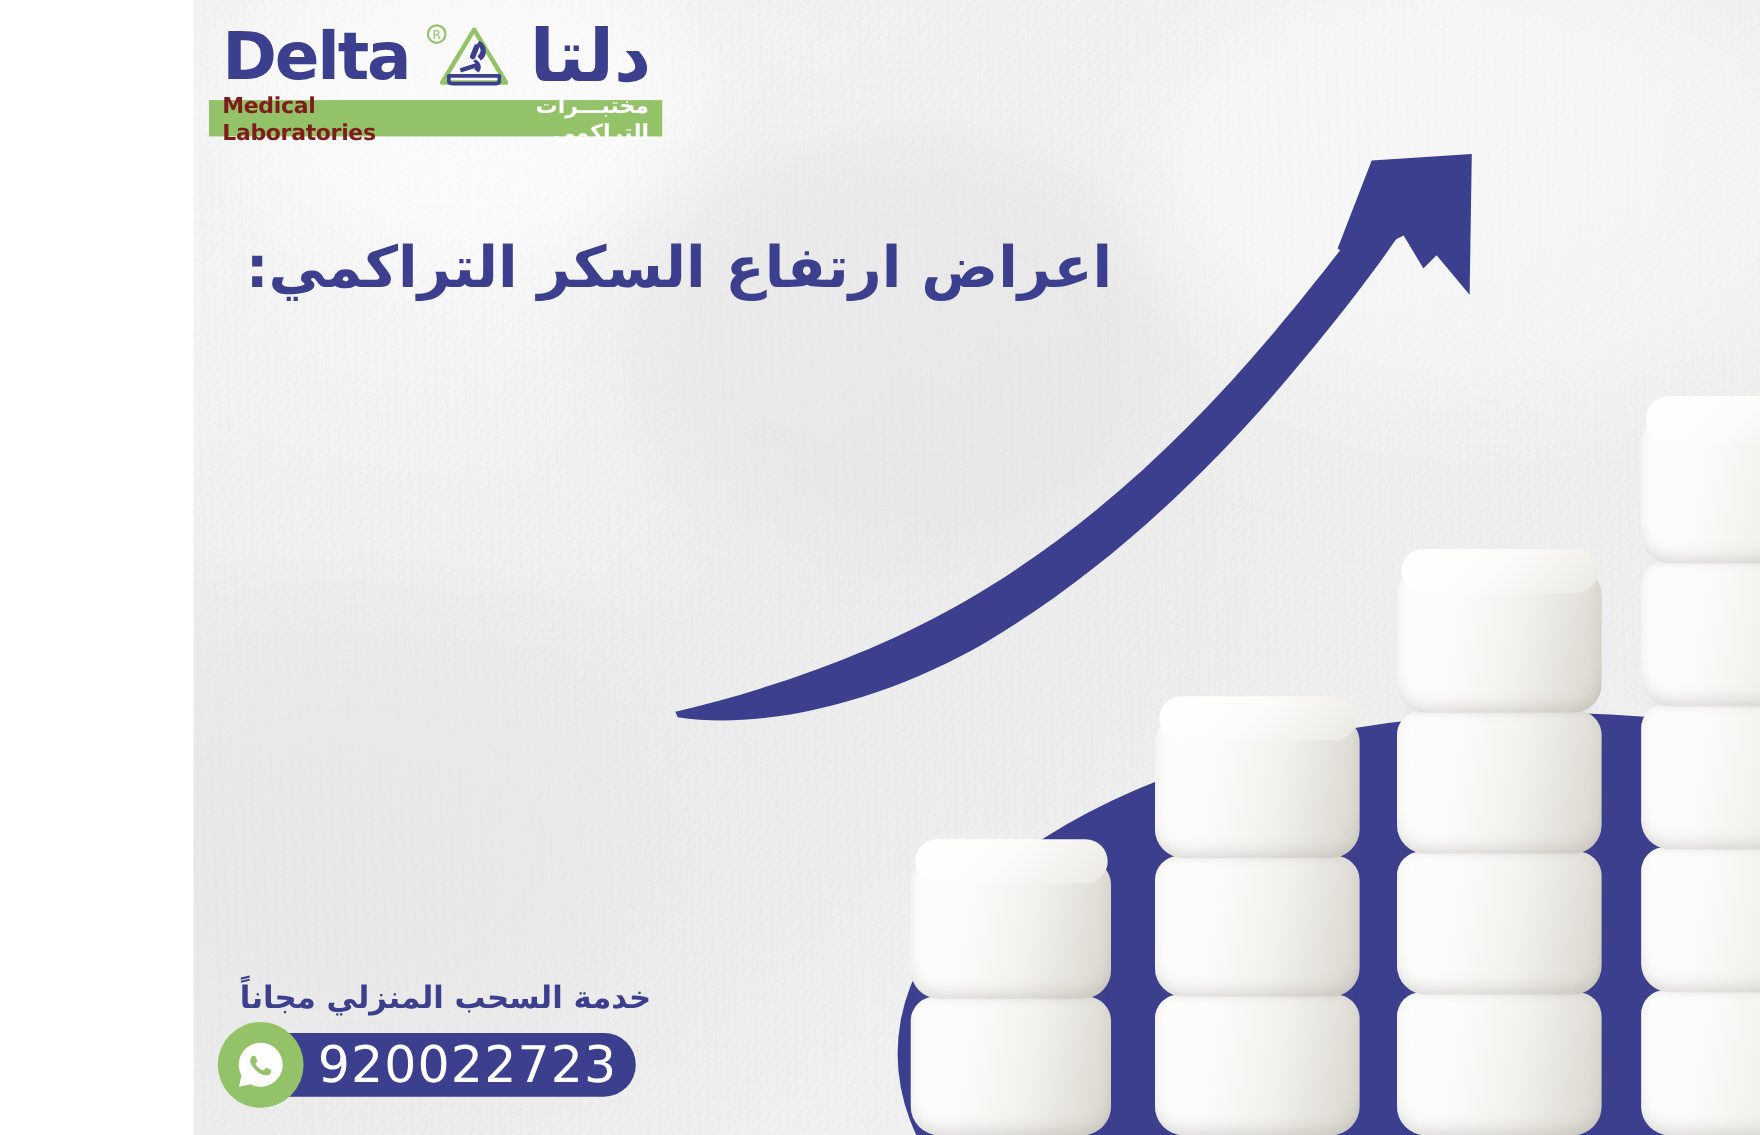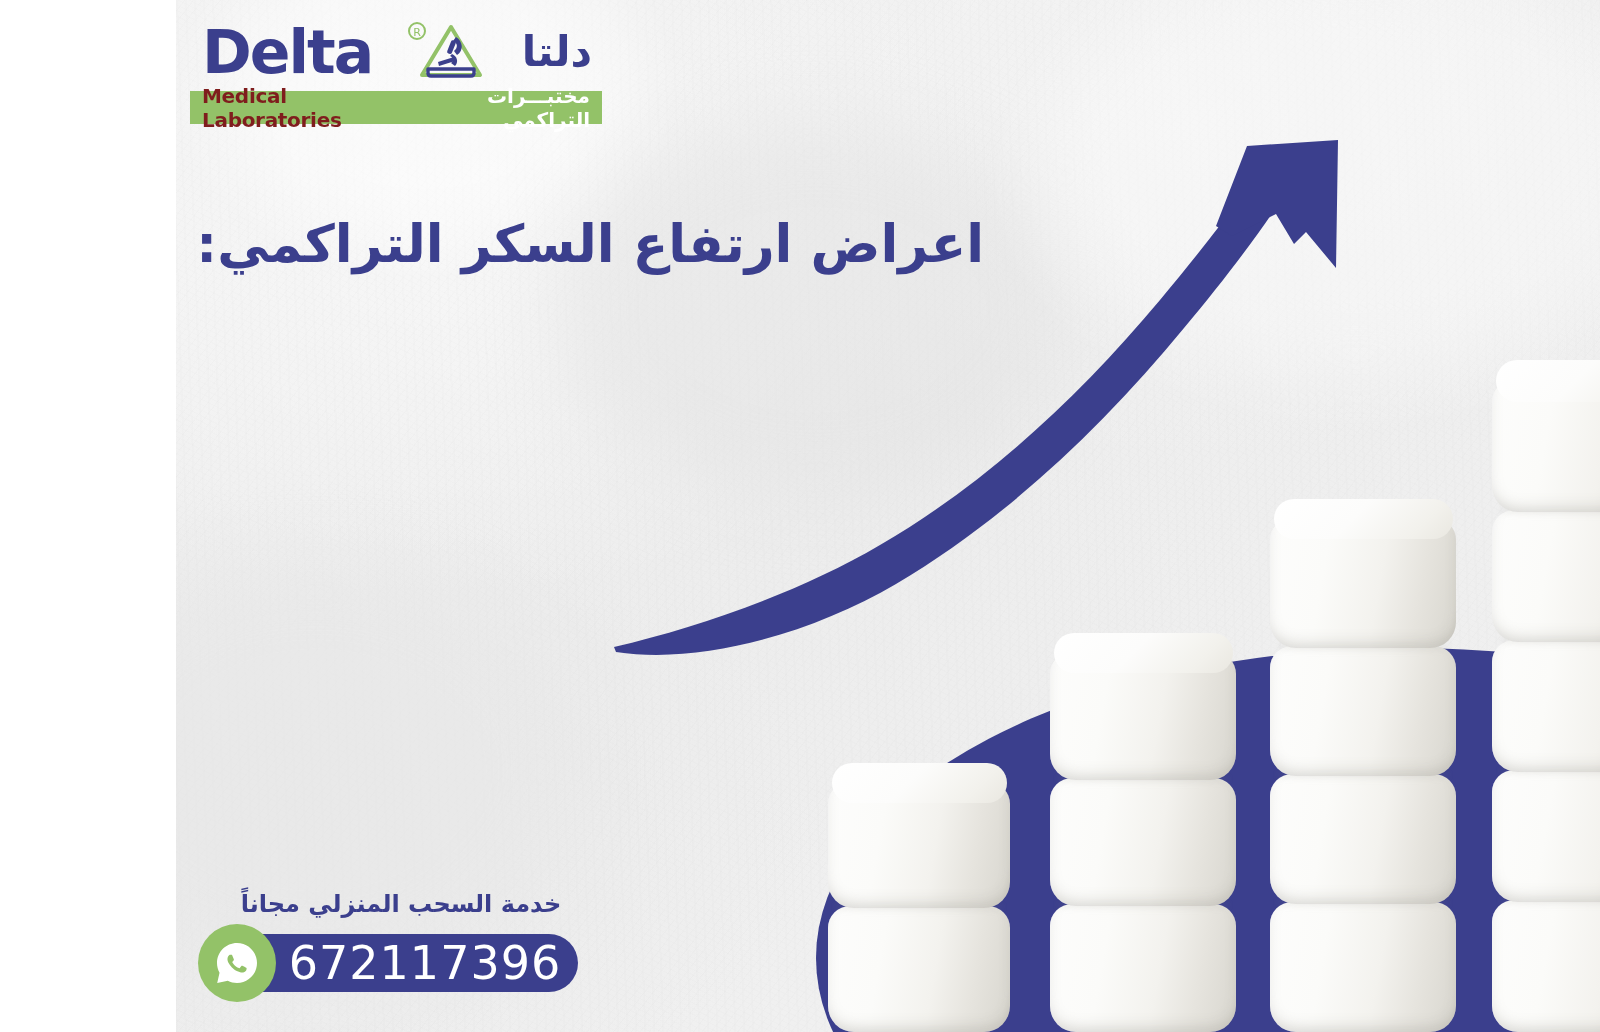--- a/index.html
+++ b/index.html
@@ -135,21 +135,21 @@
   }
   .logo-mark {
     position: relative;
     width: 78px;
     height: 62px;
     flex: 0 0 auto;
   }
   .logo-delta-ar {
     font-family: "DejaVu Sans", "Liberation Sans", sans-serif;
     font-weight: bold;
-    font-size: 42px;
+    font-size: 66px;
     color: var(--navy, #3b3f8d);
     line-height: 1;
     direction: rtl;
   }
   .logo-bar {
     margin-top: 3px;
     height: 33px;
     background: var(--green, #93c268);
     display: flex;
     align-items: center;
@@ -167,21 +167,21 @@
     color: #ffffff;
     font-weight: bold;
     font-size: 20px;
     direction: rtl;
     letter-spacing: 1px;
   }
 
   
   .headline {
     position: absolute;
-    right: 616px;
+    right: 589px;
     top: 214px;
     width: 440px;
     direction: rtl;
   }
   .headline-line1 {
     font-family: "DejaVu Sans", "Liberation Sans", sans-serif;
     font-weight: bold;
     font-size: 52px;
     line-height: 1.18;
     color: var(--navy, #3b3f8d);
@@ -201,25 +201,25 @@
 
   
   .contact {
     position: absolute;
     left: 16px;
     top: 890px;
     width: 400px;
     direction: rtl;
   }
   .contact-tagline {
-    text-align: center;
+    text-align: right;
     padding-left: 18px;
     font-family: "DejaVu Sans", "Liberation Sans", sans-serif;
     font-weight: bold;
-    font-size: 24px;
+    font-size: 28px;
     color: var(--navy, #3b3f8d);
     margin-bottom: 6px;
     direction: rtl;
   }
   .contact-pill-wrap {
     position: relative;
     height: 74px;
   }
   .contact-pill {
     position: absolute;
@@ -396,21 +396,21 @@
 
   <div class="headline">
     <div class="headline-line1">اعراض ارتفاع السكر التراكمي:</div>
   </div>
 
   <div class="contact">
     <div class="contact-tagline">خدمة السحب المنزلي مجاناً</div>
 
     <div class="contact-pill-wrap">
       <div class="contact-pill">
-        <span class="contact-phone">672117396</span>
+        <span class="contact-phone">920022723</span>
       </div>
 
       <span class="wa-badge">
         <svg width="50" height="50" viewBox="0 0 50 50" xmlns="http://www.w3.org/2000/svg">
           <path d="M25,5 C13.95,5 5,13.95 5,25 c0,3.53 0.92,6.85 2.53,9.73 L5.2,45 l10.6,-2.27
                    C18.6,44.17 21.7,45 25,45 c11.05,0 20,-8.95 20,-20 C45,13.95 36.05,5 25,5 Z" fill="#ffffff"></path>
           <path d="M33.6,29.4 c-0.47,-0.24 -2.78,-1.37 -3.21,-1.53 c-0.43,-0.16 -0.75,-0.24 -1.06,0.24
                    c-0.31,0.47 -1.22,1.53 -1.5,1.85 c-0.27,0.31 -0.55,0.35 -1.02,0.12
                    c-0.47,-0.24 -1.99,-0.73 -3.78,-2.33 c-1.4,-1.25 -2.34,-2.79 -2.62,-3.26
                    c-0.27,-0.47 -0.03,-0.73 0.21,-0.96 c0.21,-0.21 0.47,-0.55 0.71,-0.83

